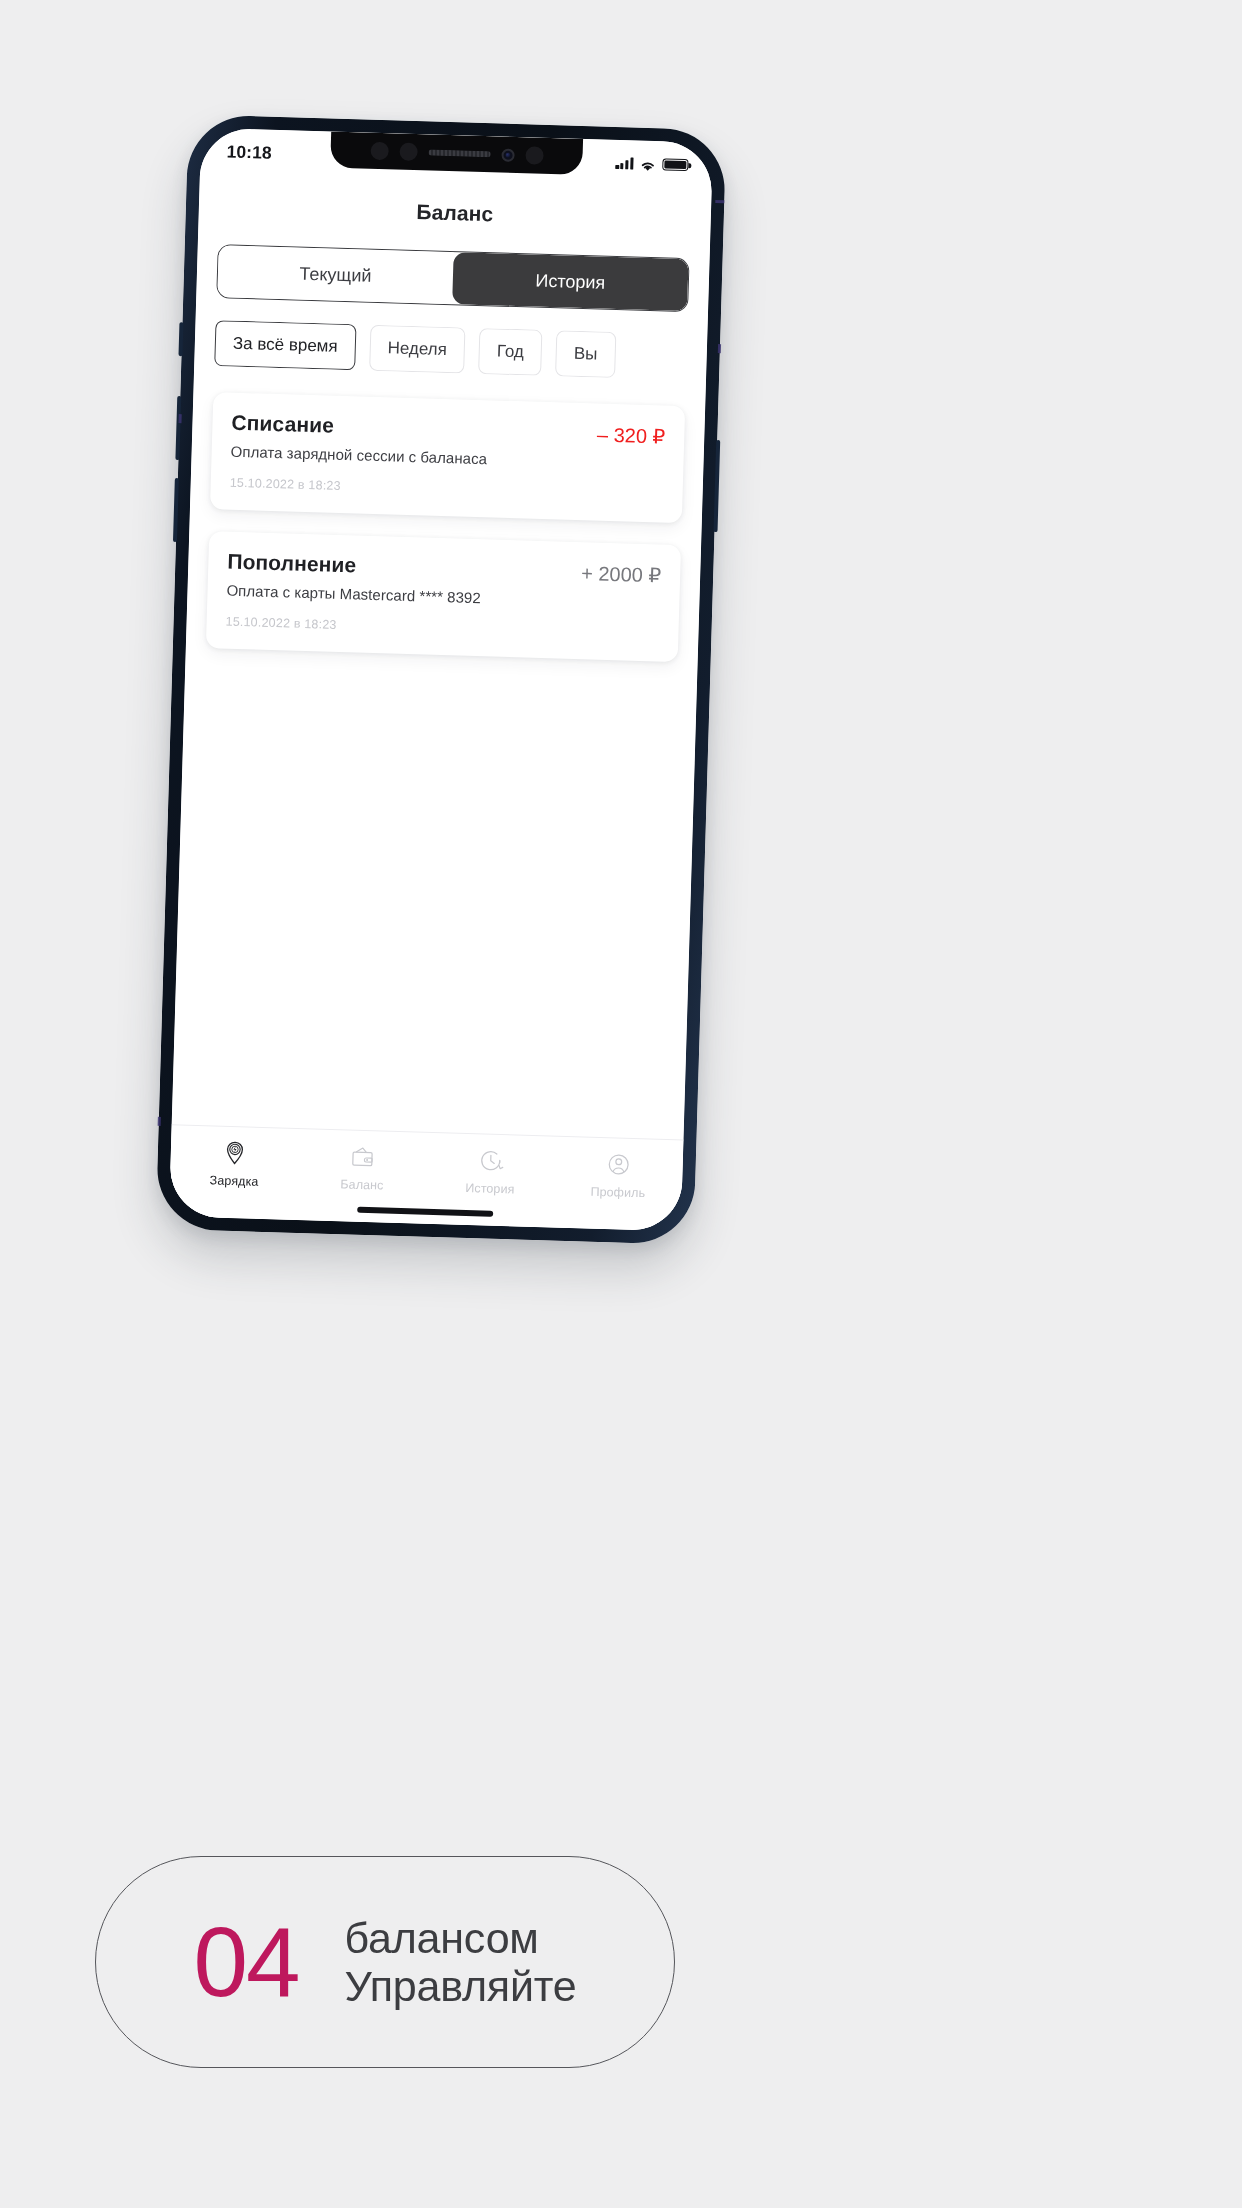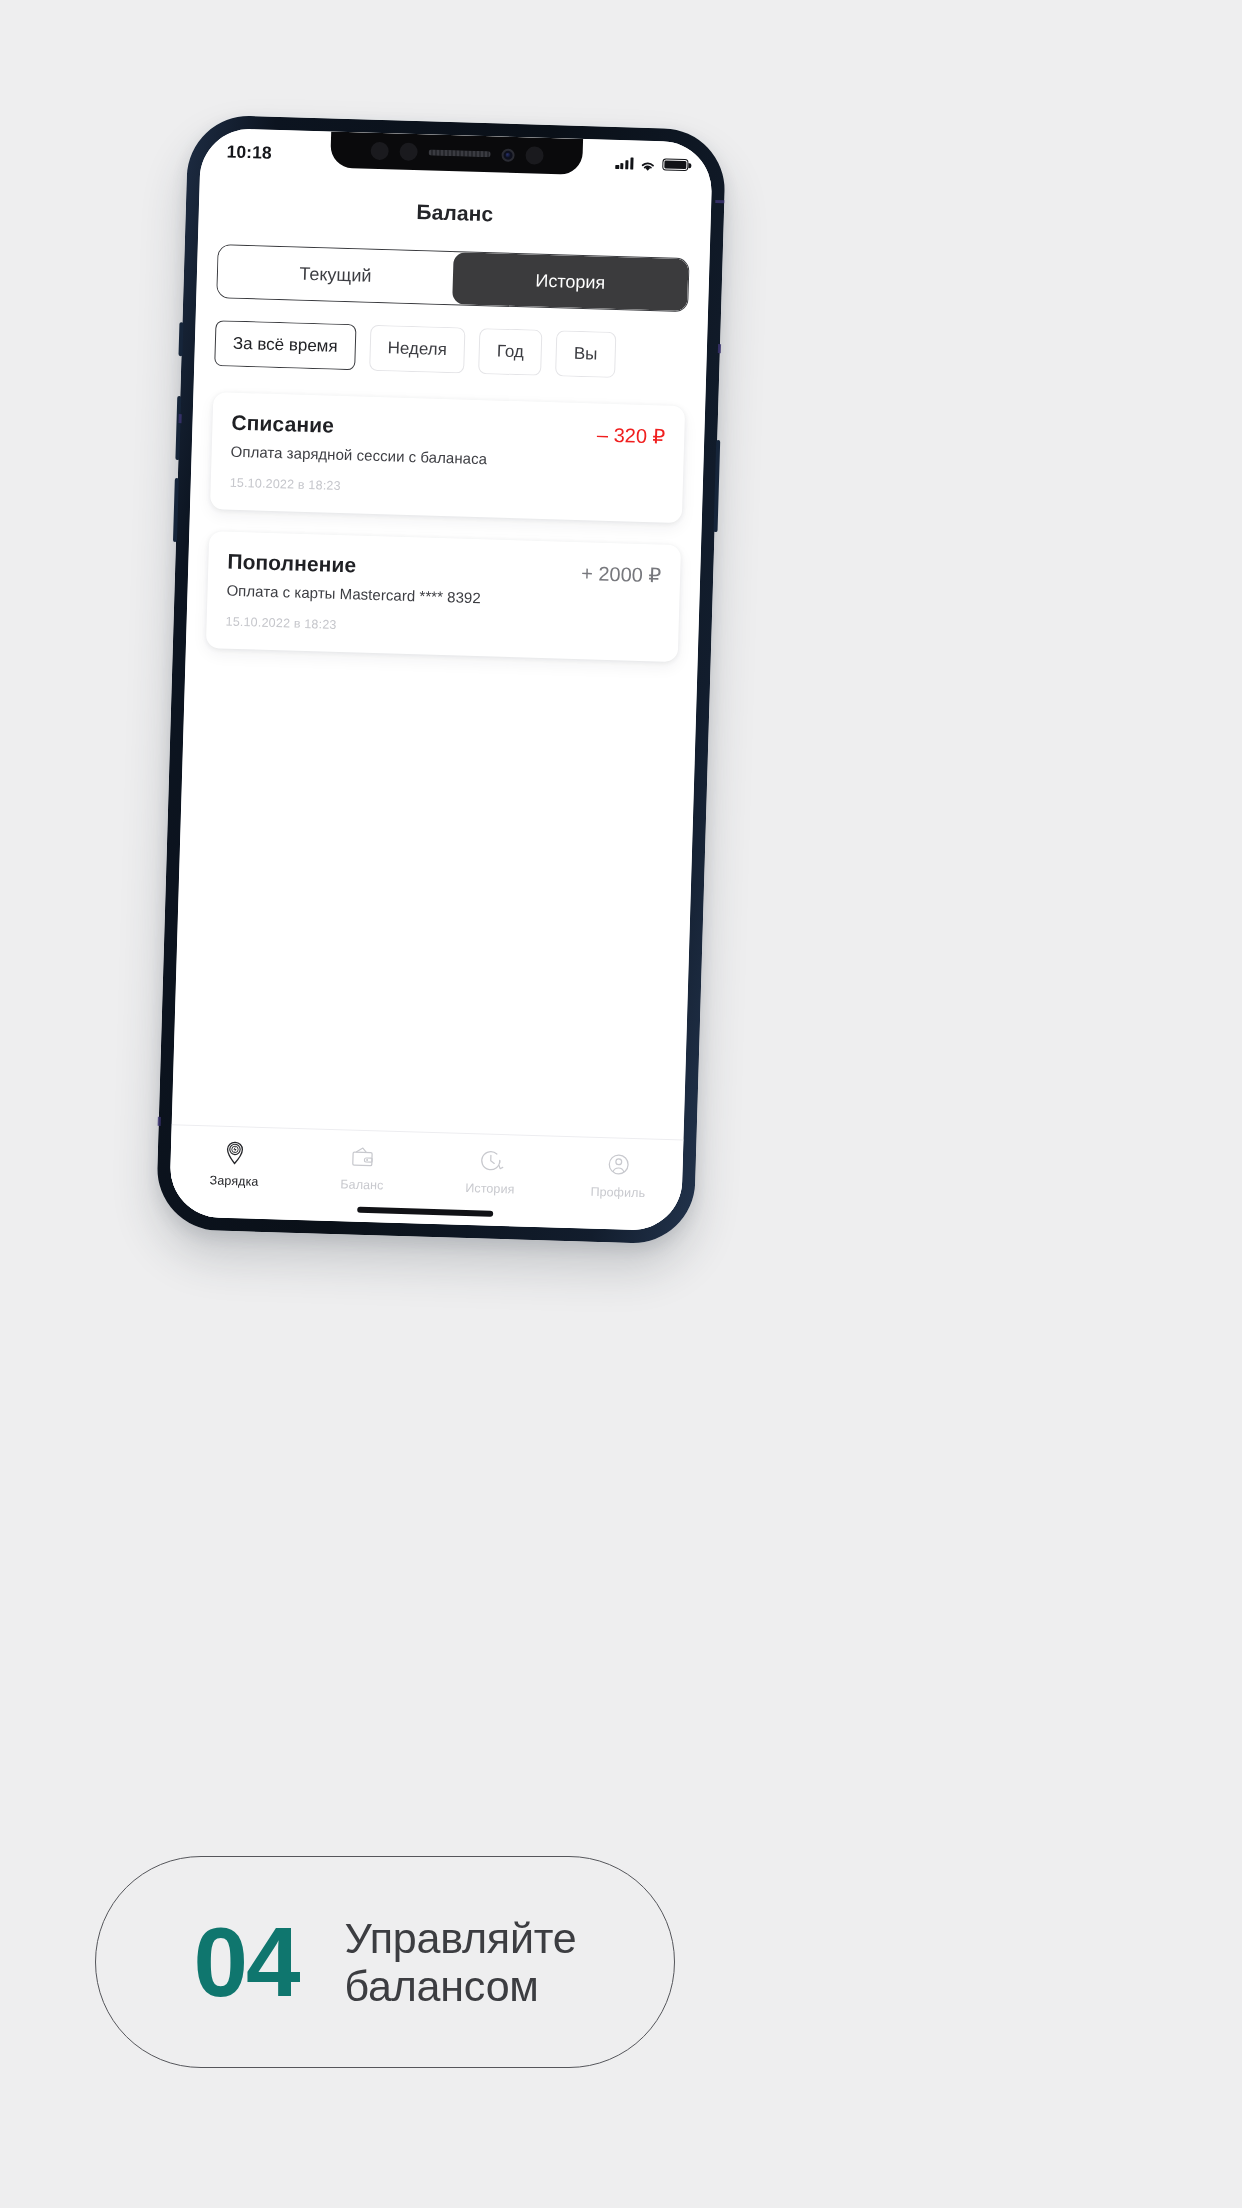--- a/index.html
+++ b/index.html
@@ -285,22 +285,22 @@
     border: 1.5px solid #55565b;
     border-radius: 106px;
     display: flex;
     align-items: center;
     justify-content: center;
     gap: 46px;
     background: transparent;
   }
   #caption-number {
     font-size: 98px;
-    font-weight: bold;
-    color: #0f766e;
+    font-weight: normal;
+    color: #be185d;
     line-height: .92;
     letter-spacing: -2px;
   }
   #caption-text {
     font-size: 43px;
     color: #3c3d41;
     line-height: 1.12;
     letter-spacing: -.2px;
   }
 </style>
@@ -446,18 +446,18 @@
 
           <div id="home-indicator"></div>
         </div>
       </div>
     </div>
   </div>
 
   <div id="caption">
     <div id="caption-number">04</div>
     <div id="caption-text">
+      <div>балансом</div>
       <div>Управляйте</div>
-      <div>балансом</div>
     </div>
   </div>
 
 </div>
 
 </body></html>

